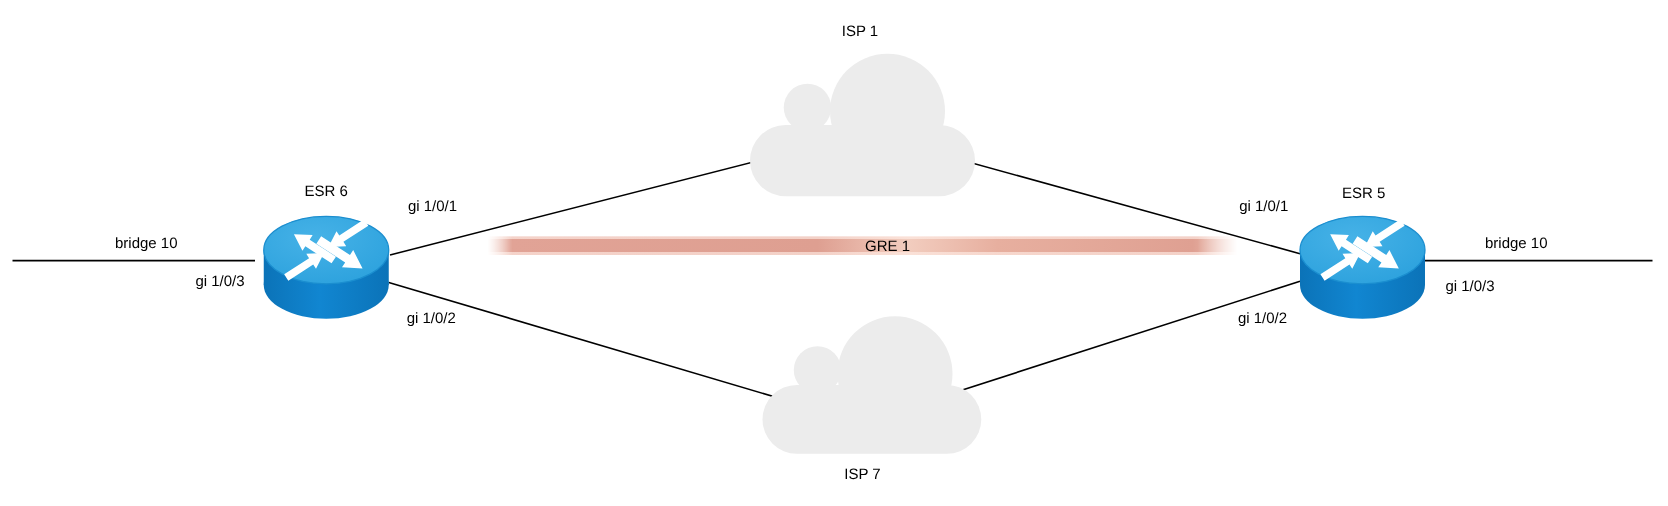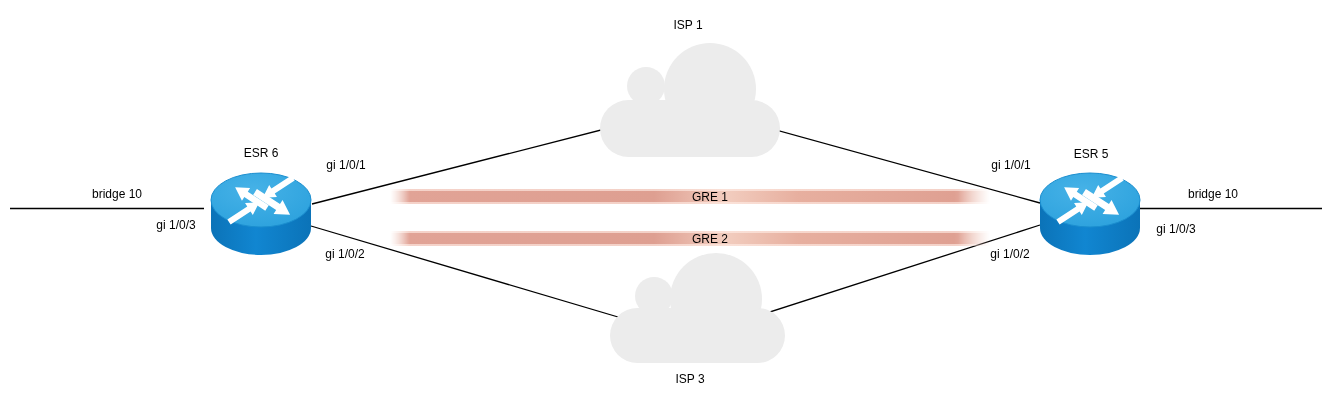--- a/index.html
+++ b/index.html
@@ -98,29 +98,26 @@
       <use href="#routerSym"></use>
     </g>
     <g transform="translate(1038,168)">
       <use href="#routerSym"></use>
     </g>
   </svg>
 
   <div class="tunnel" id="gre1">
     <span class="lbl-in">GRE 1</span>
   </div>
-  <div class="tunnel" id="gre2">
-    <span class="lbl-in">GRE 2</span>
-  </div>
 
   <div class="lbl" style="left:261px;top:146px;">ESR 6</div>
   <div class="lbl" style="left:1091px;top:147px;">ESR 5</div>
 
   <div class="lbl" style="left:688px;top:18px;">ISP 1</div>
-  <div class="lbl" style="left:690px;top:372px;">ISP 3</div>
+  <div class="lbl" style="left:690px;top:372px;">ISP 7</div>
 
   <div class="lbl" style="left:117px;top:187px;">bridge 10</div>
   <div class="lbl" style="left:176px;top:218px;">gi 1/0/3</div>
   <div class="lbl" style="left:346px;top:158px;">gi 1/0/1</div>
   <div class="lbl" style="left:345px;top:247px;">gi 1/0/2</div>
 
   <div class="lbl" style="left:1011px;top:158px;">gi 1/0/1</div>
   <div class="lbl" style="left:1010px;top:247px;">gi 1/0/2</div>
   <div class="lbl" style="left:1176px;top:222px;">gi 1/0/3</div>
   <div class="lbl" style="left:1213px;top:187px;">bridge 10</div>

